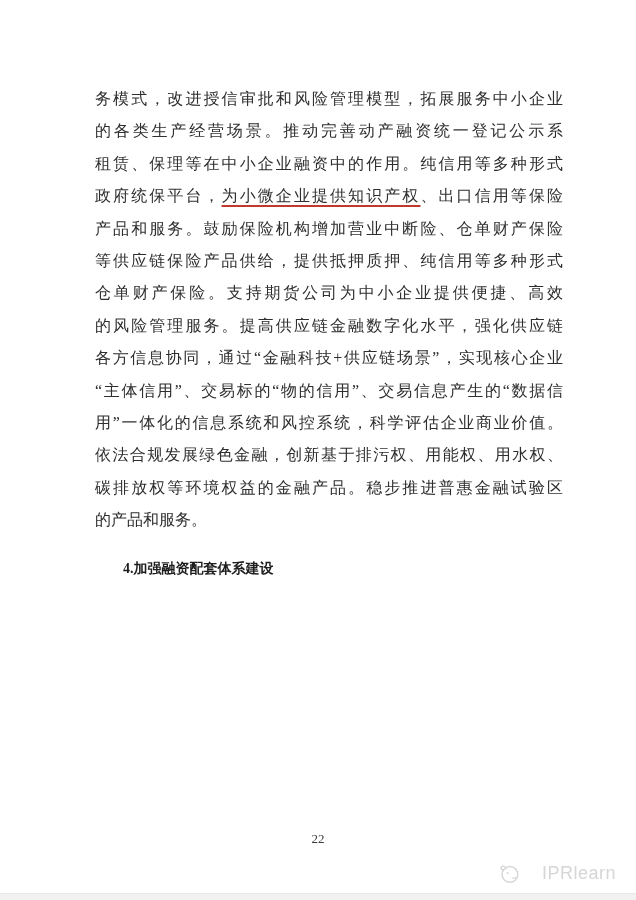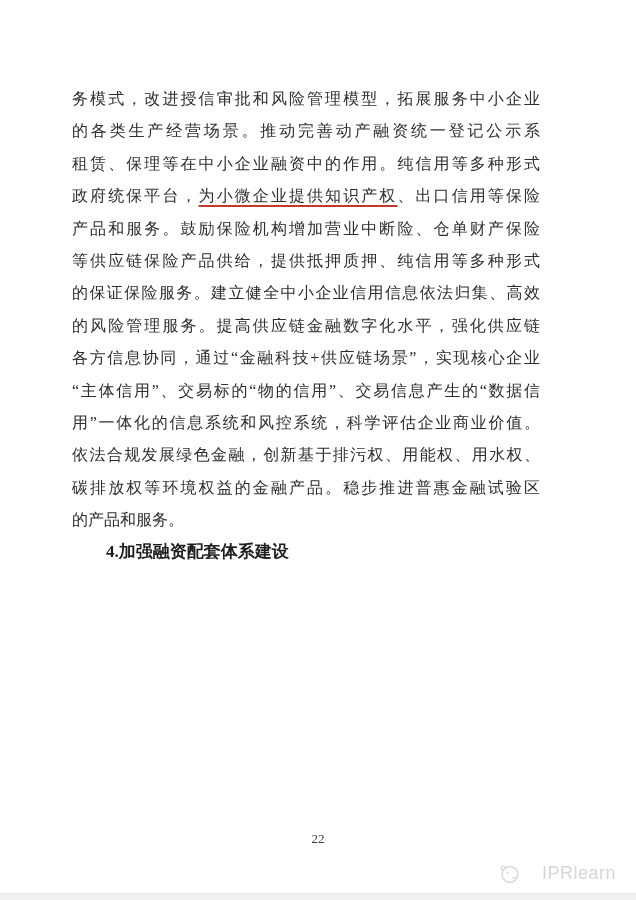--- a/index.html
+++ b/index.html
@@ -1,27 +1,27 @@
 <!DOCTYPE html>
 <html><head>
 <meta charset="utf-8">
 <style>
   html,body{margin:0;padding:0;}
   body{
     width:636px;height:900px;position:relative;background:#ffffff;
     font-family:"Liberation Serif","DejaVu Serif",serif;overflow:hidden;
   }
-  .textblock{position:absolute;left:72px;top:83px;width:468px;}
+  .textblock{position:absolute;left:95px;top:83px;width:468px;}
   .line{
     height:32.4px;line-height:32.4px;font-size:16px;color:#2e2e2e;
     white-space:normal;overflow:hidden;
   }
   .j{text-align:justify;text-align-last:justify;text-justify:inter-character;}
   .indent{text-indent:2em;}
-  .heading{font-weight:700;font-size:17px;color:#1e1e1e;}
+  .heading{font-weight:700;font-size:14px;color:#1e1e1e;margin-top:17px;}
   .redline{
     text-decoration:underline;
     text-decoration-color:#c0392b;
     text-decoration-thickness:1.6px;
     text-underline-offset:4px;
   }
   .pagenum{
     position:absolute;top:831px;left:0;width:636px;text-align:center;
     font-size:13px;color:#3a3a3a;
   }
@@ -44,21 +44,21 @@
 
   <div class="textblock">
 
     <div>
       <div class="line j">务模式，改进授信审批和风险管理模型，拓展服务中小企业</div>
       <div class="line j">的各类生产经营场景。推动完善动产融资统一登记公示系</div>
       <div class="line j">租赁、保理等在中小企业融资中的作用。纯信用等多种形式</div>
       <div class="line j"><span>政府统保平台，</span><span class="redline">为小微企业提供知识产权</span><span>、出口信用等保险</span></div>
       <div class="line j">产品和服务。鼓励保险机构增加营业中断险、仓单财产保险</div>
       <div class="line j">等供应链保险产品供给，提供抵押质押、纯信用等多种形式</div>
-      <div class="line j">的保证保险服务。建立健全中小企业信用信息依法归集、高效</div>
+      <div class="line j">仓单财产保险。支持期货公司为中小企业提供便捷、高效</div>
       <div class="line j">的风险管理服务。提高供应链金融数字化水平，强化供应链</div>
       <div class="line j">各方信息协同，通过“金融科技+供应链场景”，实现核心企业</div>
       <div class="line j">“主体信用”、交易标的“物的信用”、交易信息产生的“数据信</div>
       <div class="line j">用”一体化的信息系统和风控系统，科学评估企业商业价值。</div>
       <div class="line j">依法合规发展绿色金融，创新基于排污权、用能权、用水权、</div>
       <div class="line j">碳排放权等环境权益的金融产品。稳步推进普惠金融试验区</div>
       <div class="line">的产品和服务。</div>
     </div>
 
     <div class="line heading indent">4.加强融资配套体系建设</div>

